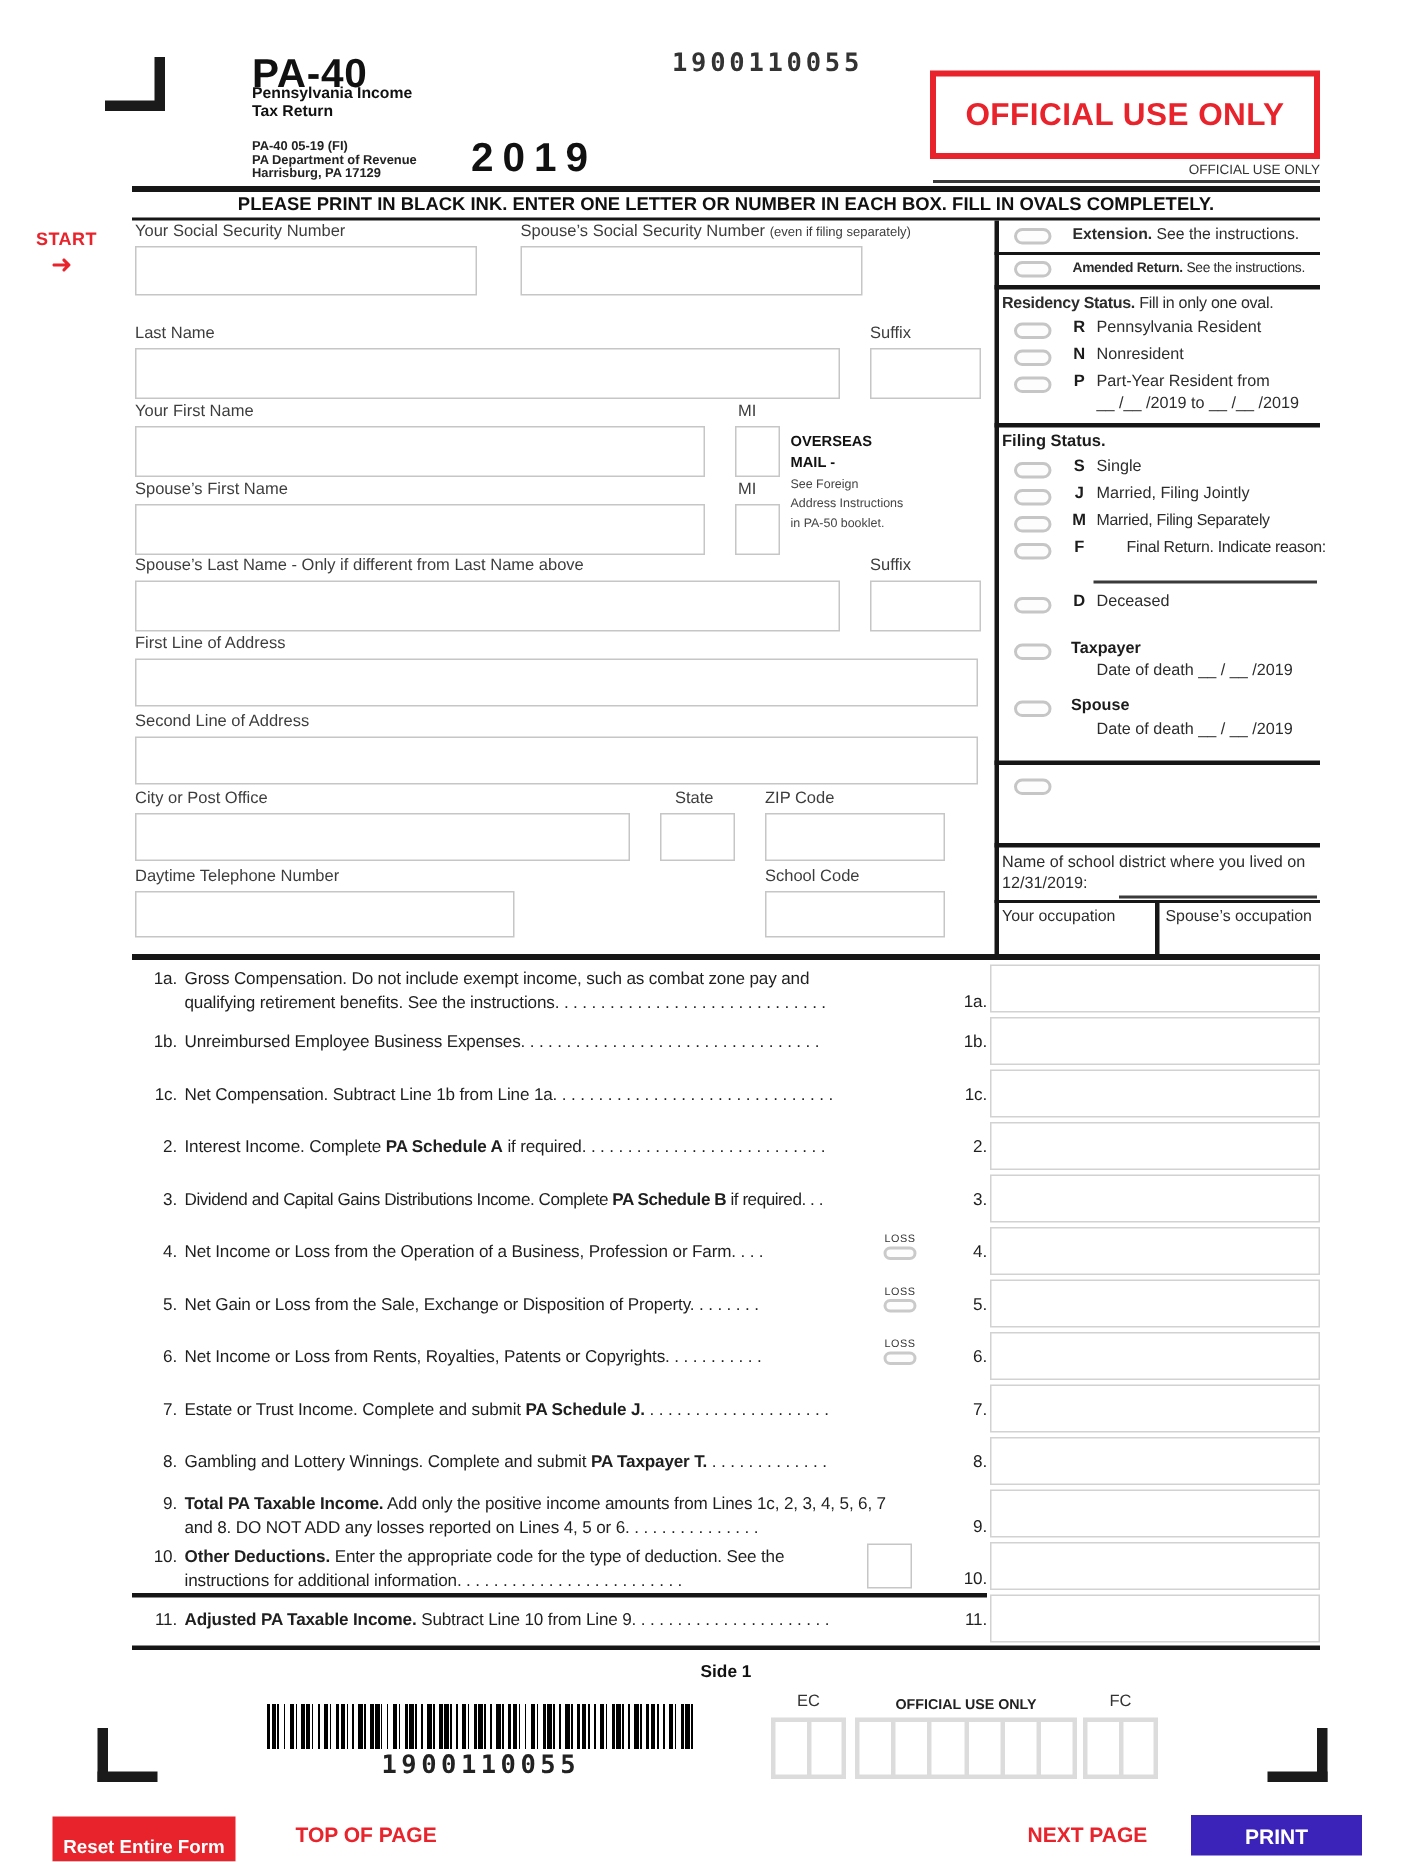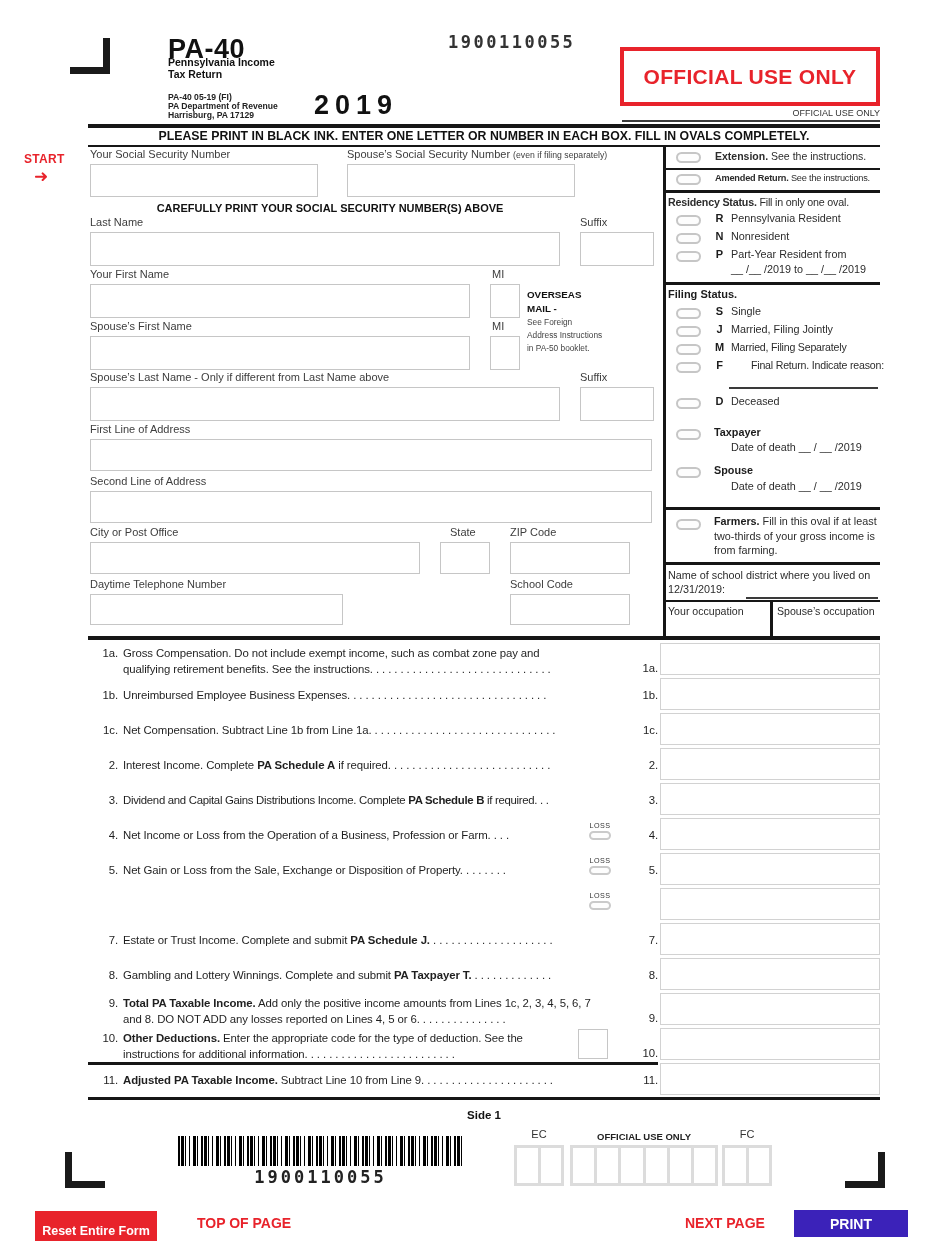--- a/index.html
+++ b/index.html
@@ -75,21 +75,20 @@
 
   <div class="abs b red" style="left:24px;top:152px;font-size:12px;letter-spacing:0.3px;">START</div>
   <div class="abs red" style="left:34px;top:166px;font-size:17px;">➜</div>
 
   <div class="lbl" style="left:90px;top:148px;">Your Social Security Number</div>
   <div class="box" style="left:90px;top:164px;width:228px;height:33px;"></div>
 
   <div class="lbl" style="left:347px;top:148px;"><span>Spouse’s Social Security Number</span> <small>(even if filing separately)</small></div>
   <div class="box" style="left:347px;top:164px;width:228px;height:33px;"></div>
 
-  <div class="abs b" style="left:90px;top:202px;width:480px;text-align:center;font-size:11px;color:#111;">CAREFULLY PRINT YOUR SOCIAL SECURITY NUMBER(S) ABOVE</div>
 
   <div class="lbl" style="left:90px;top:216px;">Last Name</div>
   <div class="box" style="left:90px;top:232px;width:470px;height:34px;"></div>
   <div class="lbl" style="left:580px;top:216px;">Suffix</div>
   <div class="box" style="left:580px;top:232px;width:74px;height:34px;"></div>
 
   <div class="lbl" style="left:90px;top:268px;">Your First Name</div>
   <div class="box" style="left:90px;top:284px;width:380px;height:34px;"></div>
   <div class="lbl" style="left:492px;top:268px;">MI</div>
   <div class="box" style="left:490px;top:284px;width:30px;height:34px;"></div>
@@ -183,21 +182,20 @@
   <div class="ptxt b" style="left:714px;top:426px;color:#1c1c1c;">Taxpayer</div>
   <div class="ptxt" style="left:731px;top:441px;white-space:nowrap;">Date of death __ / __ /2019</div>
 
   <div class="oval" style="left:676px;top:467px;"></div>
   <div class="ptxt b" style="left:714px;top:464px;color:#1c1c1c;">Spouse</div>
   <div class="ptxt" style="left:731px;top:480px;white-space:nowrap;">Date of death __ / __ /2019</div>
 
   <div class="rule" style="left:663px;top:507px;width:217px;height:3px;"></div>
 
   <div class="oval" style="left:676px;top:519px;"></div>
-  <div class="ptxt" style="left:714px;top:514px;width:166px;line-height:14.5px;"><span class="b" style="color:#1c1c1c;">Farmers.</span><span> Fill in this oval if at least two-thirds of your gross income is from farming.</span></div>
 
   <div class="rule" style="left:663px;top:562px;width:217px;height:3px;"></div>
 
   <div class="ptxt" style="left:668px;top:568px;width:206px;line-height:14px;">Name of school district where you lived on 12/31/2019:</div>
   <div class="thin" style="left:746px;top:597px;width:132px;height:1.5px;"></div>
 
   <div class="rule" style="left:663px;top:600px;width:217px;height:2px;"></div>
   <div class="rule" style="left:770px;top:601px;width:3px;height:36px;"></div>
   <div class="ptxt" style="left:668px;top:605px;font-size:10.6px;">Your occupation</div>
   <div class="abs" style="left:668px;top:618px;width:100px;height:18px;"></div>
@@ -249,20 +247,24 @@
   <div class="fline" style="top:862px;">
     <span class="fnum">5.</span><span class="ftxt" style="width:440px;"><span>Net Gain or Loss from the Sale, Exchange or Disposition of Property. . . . . . . .</span></span>
     <span class="rlabel" style="top:0;">5.</span>
   </div>
   <div class="lossblk" style="top:856px;">
     <div class="losstxt">LOSS</div>
     <div class="lossoval"></div>
   </div>
   <div class="amt" style="top:853px;"></div>
 
+  <div class="fline" style="top:897px;">
+    <span class="fnum">6.</span><span class="ftxt" style="width:440px;"><span>Net Income or Loss from Rents, Royalties, Patents or Copyrights. . . . . . . . . . .</span></span>
+    <span class="rlabel" style="top:0;">6.</span>
+  </div>
   <div class="lossblk" style="top:891px;">
     <div class="losstxt">LOSS</div>
     <div class="lossoval"></div>
   </div>
   <div class="amt" style="top:888px;"></div>
 
   <div class="fline" style="top:932px;">
     <span class="fnum">7.</span><span class="ftxt" style="width:465px;"><span>Estate or Trust Income. Complete and submit </span><span class="b">PA Schedule J.</span><span> . . . . . . . . . . . . . . . . . . . .</span></span>
     <span class="rlabel" style="top:0;">7.</span>
   </div>

